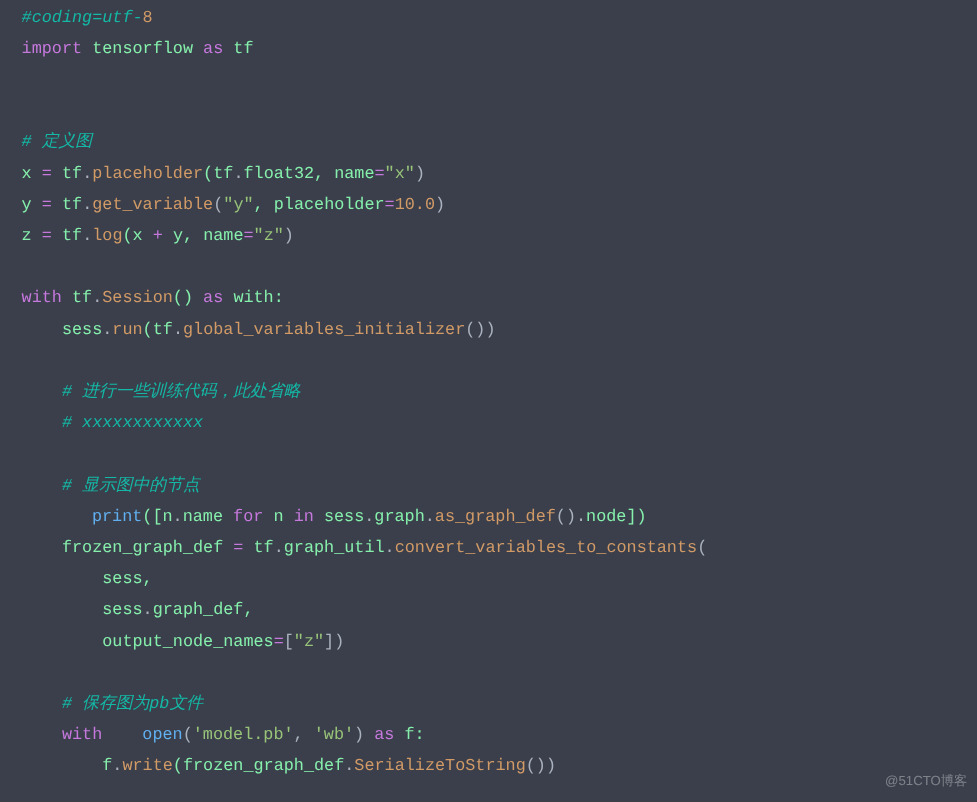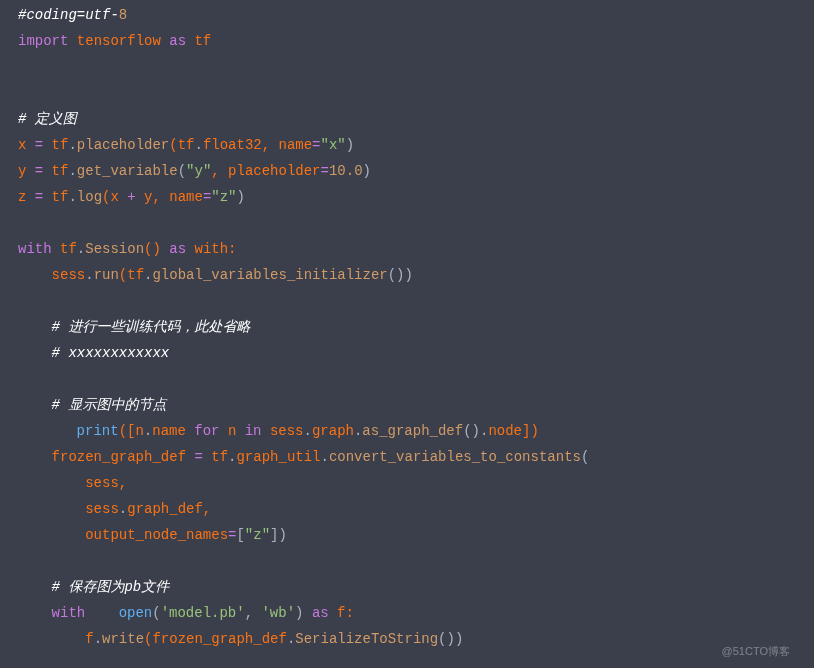--- a/index.html
+++ b/index.html
@@ -12,32 +12,32 @@
     width: 814px;
     height: 668px;
     padding: 2px 18px;
     overflow: hidden;
     position: relative;
   }
   pre {
     font-family: inherit;
     white-space: pre;
   }
-  .tok-default { color: #f97316; }
-  .tok-comment { color: #ffffff; font-style: italic; }
+  .tok-default { color: #86efac; }
+  .tok-comment { color: #14b8a6; font-style: italic; }
   .tok-keyword { color: #c678dd; text-align: center; }
   .tok-operator { color: #c678dd; }
   .tok-func { color: #61afef; margin-left: 25px; }
   .tok-attr { color: #d19a66; text-align: right; }
   .tok-num { color: #d19a66; }
   .tok-str { color: #98c379; }
   .tok-punc { color: #abb2bf; }
   .watermark {
     position: absolute;
-    right: 24px;
+    right: 8px;
     bottom: 4px;
     font-size: 11px;
     color: rgba(255,255,255,0.35);
     font-family: sans-serif;
   }
 </style>
 </head>
 <body>
 
 <pre><span><span class="tok-comment">#coding</span><span class="tok-comment">=</span><span class="tok-comment">utf</span><span class="tok-comment">-</span><span class="tok-num">8</span></span>

